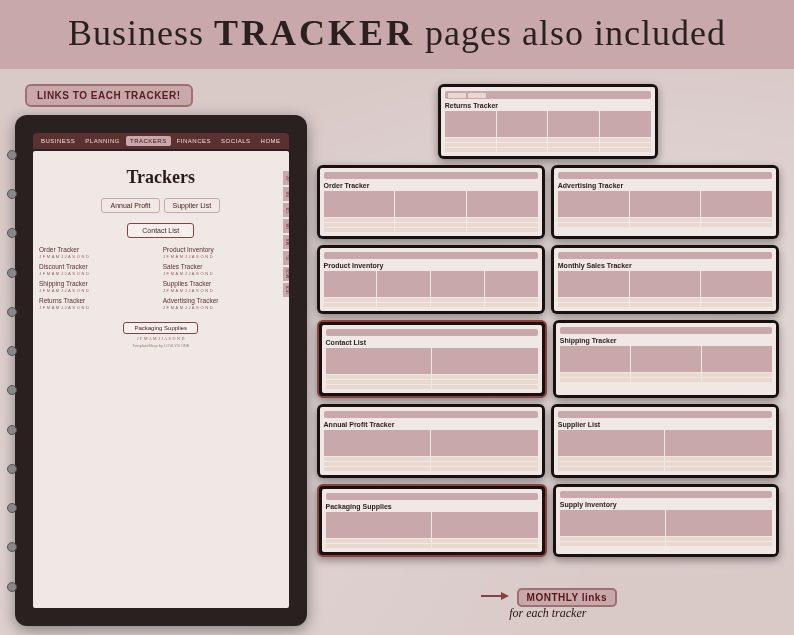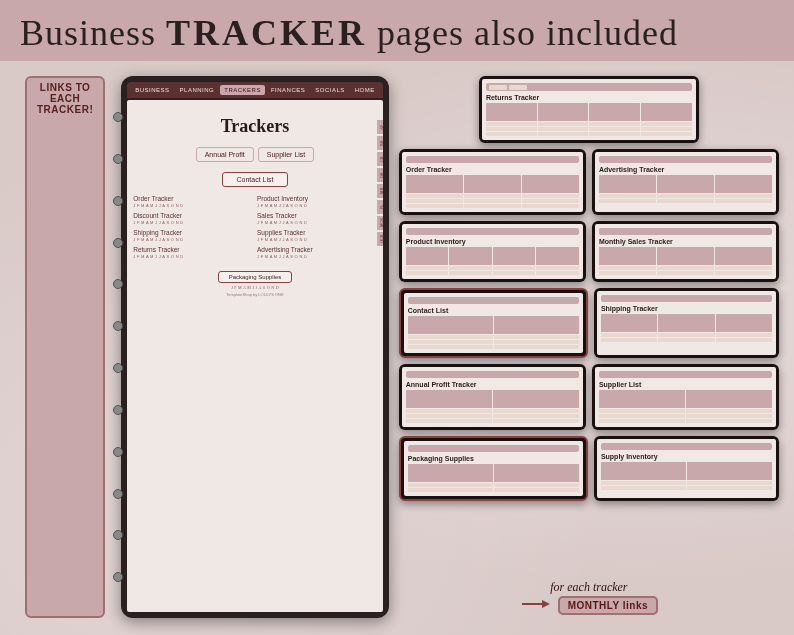--- a/index.html
+++ b/index.html
@@ -18,21 +18,22 @@
       inset: 0;
       background: radial-gradient(ellipse at 80% 50%, rgba(255,255,255,0.3) 0%, transparent 60%),
                   radial-gradient(ellipse at 20% 80%, rgba(255,255,255,0.2) 0%, transparent 50%);
       pointer-events: none;
     }
 
     
     .header {
       background: #c9a8ab;
       width: 100%;
-      padding: 12px 20px 6px;
+      padding: 12px 20px 14px;
+      text-align: center;
       position: relative;
       z-index: 10;
     }
     .header-title {
       font-size: 36px;
       color: #2a2020;
       font-family: Georgia, serif;
       letter-spacing: 1px;
       line-height: 1.2;
     }
@@ -50,21 +51,21 @@
       padding: 15px 15px 10px 15px;
       height: calc(635px - 68px);
       position: relative;
       z-index: 5;
     }
 
     
     .left-section {
       flex: 0 0 220px;
       display: flex;
-      flex-direction: row;
+      flex-direction: column;
       gap: 8px;
     }
 
     .links-badge {
       background: #c9a8ab;
       border: 2px solid #a07070;
       border-radius: 6px;
       padding: 4px 10px;
       font-size: 10px;
       font-weight: bold;
@@ -72,27 +73,26 @@
       text-align: center;
       font-family: Arial, sans-serif;
       letter-spacing: 0.5px;
       width: fit-content;
       margin-left: 10px;
     }
 
     .tablet-device {
       background: #2a2020;
       border-radius: 12px;
-      padding: 6px;
+      padding: 18px;
       flex: 1;
       display: flex;
       flex-direction: column;
       position: relative;
       box-shadow: 0 4px 15px rgba(0,0,0,0.4);
-      margin-left: 8px;
     }
 
     .tablet-spiral {
       position: absolute;
       left: -8px;
       top: 20px;
       bottom: 20px;
       display: flex;
       flex-direction: column;
       justify-content: space-around;
@@ -700,26 +700,26 @@
                 </div>
             </div>
           </div>
         </div>
       </div>
 
     </div>
 
     <div style="position:absolute; bottom:5px; left:0; right:0; text-align:center;">
 
-      <div style="font-size:12px; color:#2a1010; font-style:italic; font-family:Georgia,serif; margin-top:1px;">for each tracker</div>
       <div style="display:flex; align-items:center; justify-content:center; gap:8px;">
         <svg width="30" height="14" viewBox="0 0 30 14">
           <line x1="2" y1="7" x2="24" y2="7" stroke="#8a4040" stroke-width="2"></line>
           <polygon points="22,3 30,7 22,11" fill="#8a4040"></polygon>
         </svg>
         <div>
           <span style="background:#c9a8ab; border:2px solid #a07070; border-radius:5px; padding:2px 8px; font-size:10px; font-weight:bold; color:#5a1515; font-family:Arial,sans-serif; letter-spacing:0.5px;">MONTHLY links</span>
         </div>
       </div>
+      <div style="font-size:12px; color:#2a1010; font-style:italic; font-family:Georgia,serif; margin-top:1px;">for each tracker</div>
     </div>
   </div>
 
 </div>
 
 </body></html>

